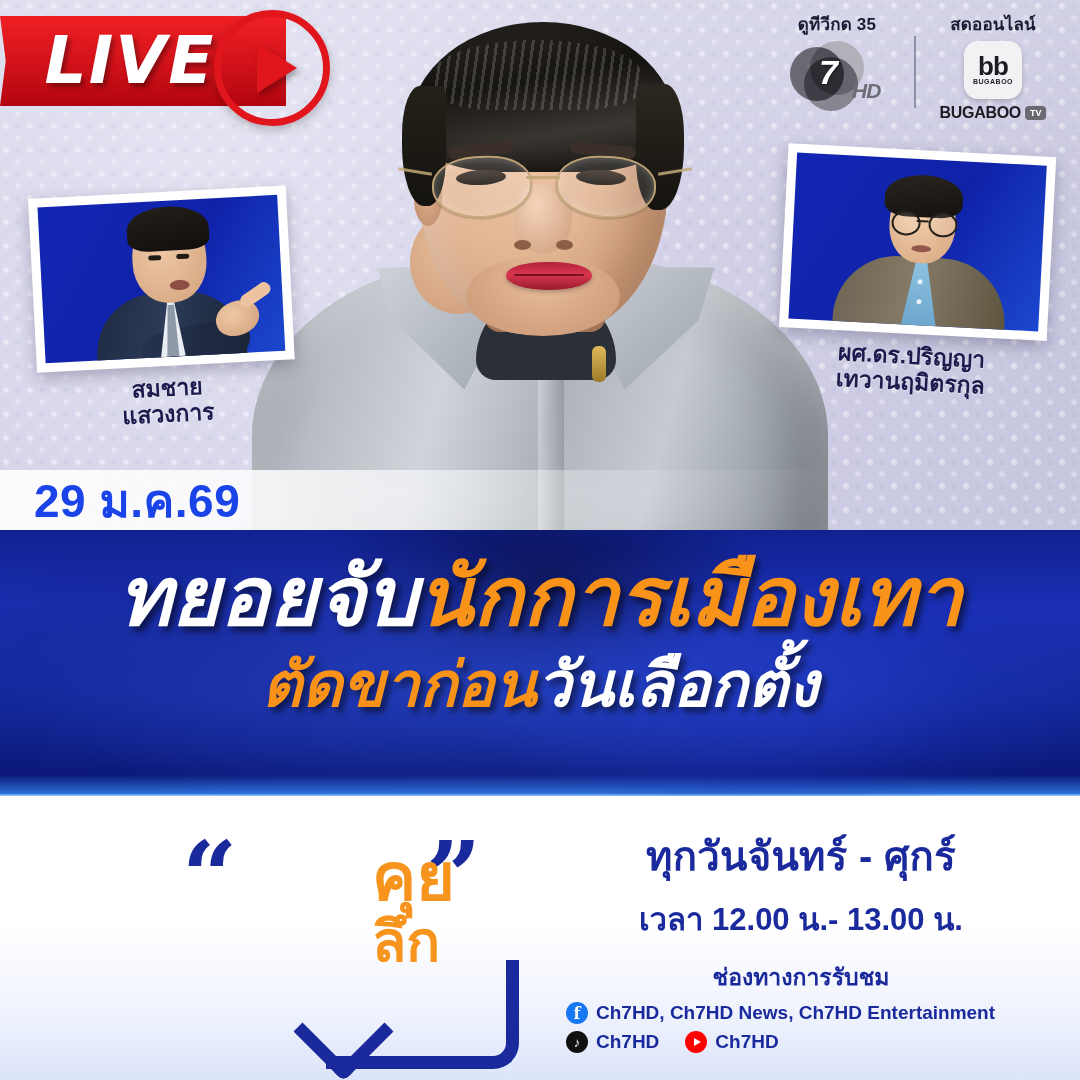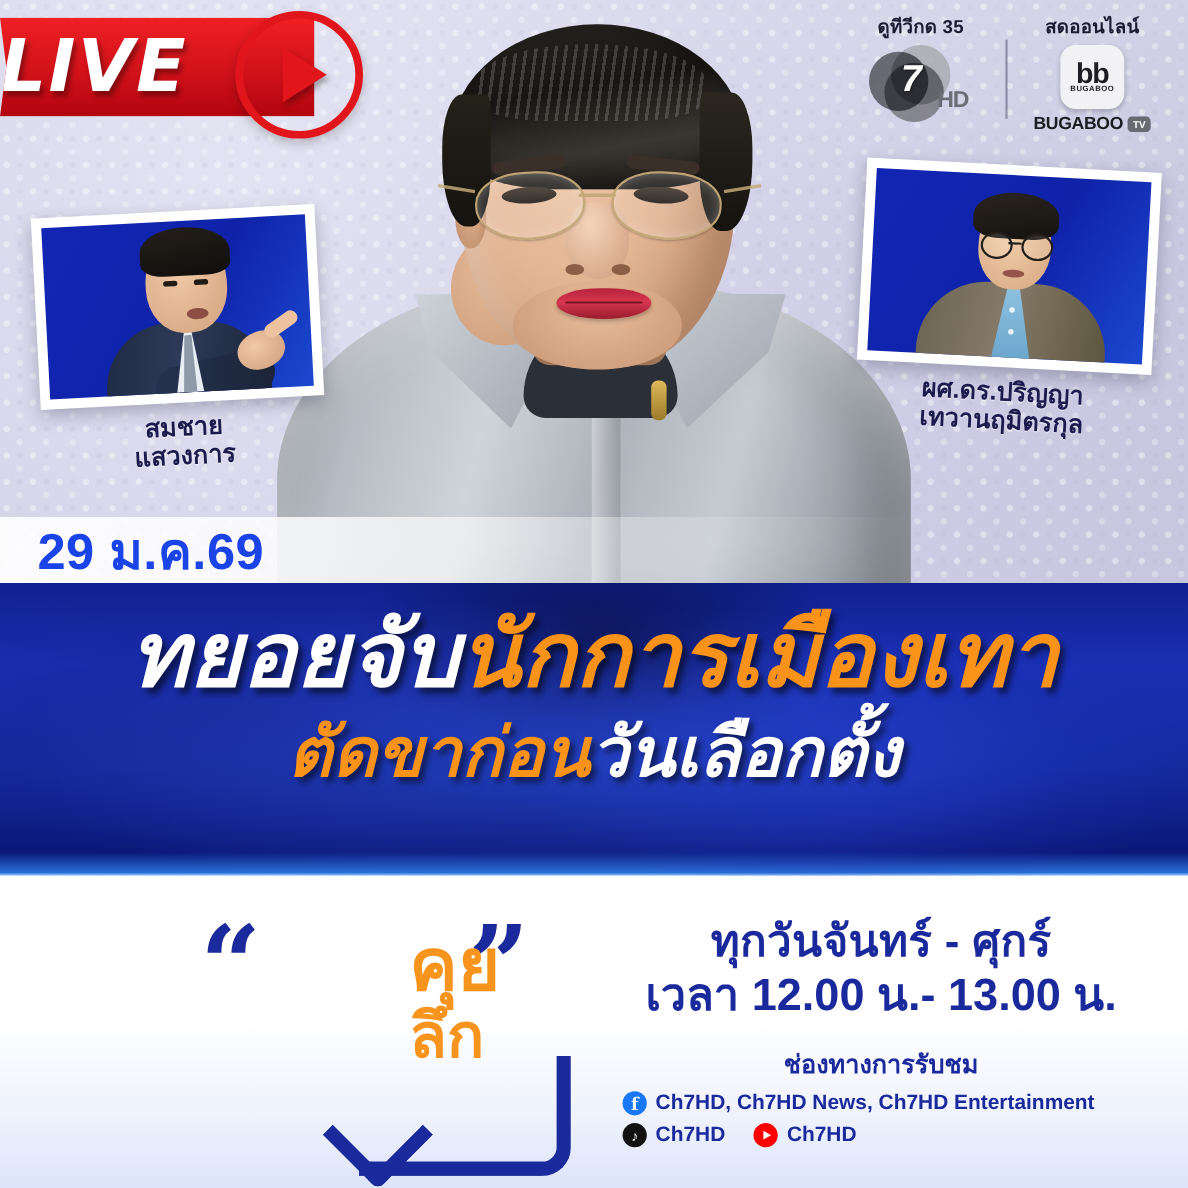--- a/index.html
+++ b/index.html
@@ -111,21 +111,21 @@
   }
   .lips::after{content:"";position:absolute;left:8px;top:12px;width:70px;height:2px;background:rgba(90,12,24,.8);border-radius:2px;}
   .ear{position:absolute;left:144px;top:178px;width:28px;height:54px;border-radius:50% 30% 50% 50%;
     background:radial-gradient(ellipse at 50% 40%, #ddae8c, #bb8b6a);}
   .neckchain{position:absolute;left:322px;top:352px;width:14px;height:36px;border-radius:6px;
     background:linear-gradient(180deg,#e0b85a,#9c7c2a);}
 
   
   .live-badge{position:absolute;left:0;top:16px;display:flex;align-items:center;z-index:40;}
   .live-bar{
-    position:relative;height:90px;width:286px;display:flex;align-items:center;justify-content:flex-start;
+    position:relative;height:90px;width:286px;display:flex;align-items:center;justify-content:center;
     background:linear-gradient(180deg,#ef2024 0%,#d3121a 52%,#b2050f 100%);
     box-shadow:0 6px 14px rgba(0,0,0,.28);
     clip-path:polygon(0 0,100% 0,100% 100%,0 100%, 2% 50%);
   }
   .live-text{
     font-family:"DejaVu Sans","Liberation Sans",sans-serif;
     font-weight:bold;font-style:italic;font-size:66px;color:#fff;letter-spacing:2px;
     padding-right:26px;line-height:1;text-shadow:3px 4px 5px rgba(0,0,0,.35);
   }
   .live-play{
@@ -144,21 +144,21 @@
   .tr-col{display:flex;flex-direction:column;align-items:center;width:130px;}
   .tr-caption{font-size:17px;color:#1a1b33;font-weight:bold;margin-bottom:4px;letter-spacing:.2px;}
   .tr-divider{width:2px;height:72px;background:rgba(60,60,90,.45);margin:26px 12px 0 12px;}
   .ch7-logo{position:relative;width:94px;height:72px;}
   .ch7-c{position:absolute;border-radius:50%;mix-blend-mode:multiply;}
   .ch7-c1{left:0;top:6px;width:54px;height:54px;background:rgba(86,86,94,.85);}
   .ch7-c2{left:20px;top:0;width:54px;height:54px;background:rgba(170,170,178,.85);}
   .ch7-c3{left:14px;top:16px;width:54px;height:54px;background:rgba(120,120,128,.85);}
   .ch7-7{position:absolute;left:29px;top:12px;font-size:34px;font-weight:bold;font-style:italic;color:#fff;
     text-shadow:1px 1px 2px rgba(0,0,0,.45);}
-  .ch7-hd{position:absolute;left:62px;top:38px;font-size:21px;font-weight:bold;
+  .ch7-hd{position:absolute;left:62px;top:38px;font-size:21px;font-weight:bold;font-style:italic;
     color:#6d6d78;letter-spacing:-1px;}
   .bug-box{width:58px;height:58px;border-radius:14px;background:#f2f2f5;box-shadow:0 2px 5px rgba(0,0,0,.2);
     display:flex;flex-direction:column;align-items:center;justify-content:center;}
   .bug-eyes{font-size:26px;font-weight:bold;color:#1c1c22;line-height:.9;letter-spacing:-1px;}
   .bug-sub{font-size:7px;font-weight:bold;color:#1c1c22;letter-spacing:.5px;}
   .bug-word{display:flex;align-items:center;gap:4px;margin-top:5px;}
   .bug-word-t{font-size:16px;font-weight:bold;color:#1c1c22;letter-spacing:-.3px;}
   .bug-tv{background:#6a6a72;color:#fff;font-size:9px;font-weight:bold;border-radius:4px;padding:2px 5px;}
 
   
@@ -260,21 +260,21 @@
     border:13px solid #1a2a9c;border-top:none;border-left:none;
     border-radius:0 0 26px 0;
   }
   .bubble-point{
     position:absolute;left:132px;top:170px;width:58px;height:58px;
     border-left:13px solid #1a2a9c;border-bottom:13px solid #1a2a9c;
     transform:rotate(-45deg);border-radius:0 0 0 8px;
   }
   .sched{position:absolute;left:566px;top:38px;width:470px;color:#1a2a9c;text-align:center;}
   .sched .days{font-size:40px;font-weight:bold;letter-spacing:.3px;line-height:1.1;}
-  .sched .time{font-size:41px;font-weight:bold;margin-top:4px;line-height:1.1;}
+  .sched .time{font-size:31px;font-weight:bold;margin-top:25px;line-height:1.1;}
   .sched .chtitle{font-size:23px;font-weight:bold;margin-top:22px;}
   .sched .row{display:flex;align-items:center;gap:8px;margin-top:7px;font-size:19px;font-weight:bold;}
   .sico{width:22px;height:22px;border-radius:50%;display:inline-flex;align-items:center;justify-content:center;flex:0 0 auto;}
   .sico.fb{background:#1877f2;color:#fff;font-size:16px;font-weight:bold;font-family:"DejaVu Serif",serif;}
   .sico.tt{background:#111;color:#fff;font-size:13px;}
   .sico.yt{background:#ff0000;color:#fff;font-size:11px;}
   .sico.yt .play{width:0;height:0;border-left:7px solid #fff;border-top:4.5px solid transparent;border-bottom:4.5px solid transparent;margin-left:2px;}
   .row-inline{display:flex;align-items:center;gap:26px;margin-top:7px;}
   .row-inline .pair{display:flex;align-items:center;gap:8px;font-size:19px;font-weight:bold;}
 </style>

